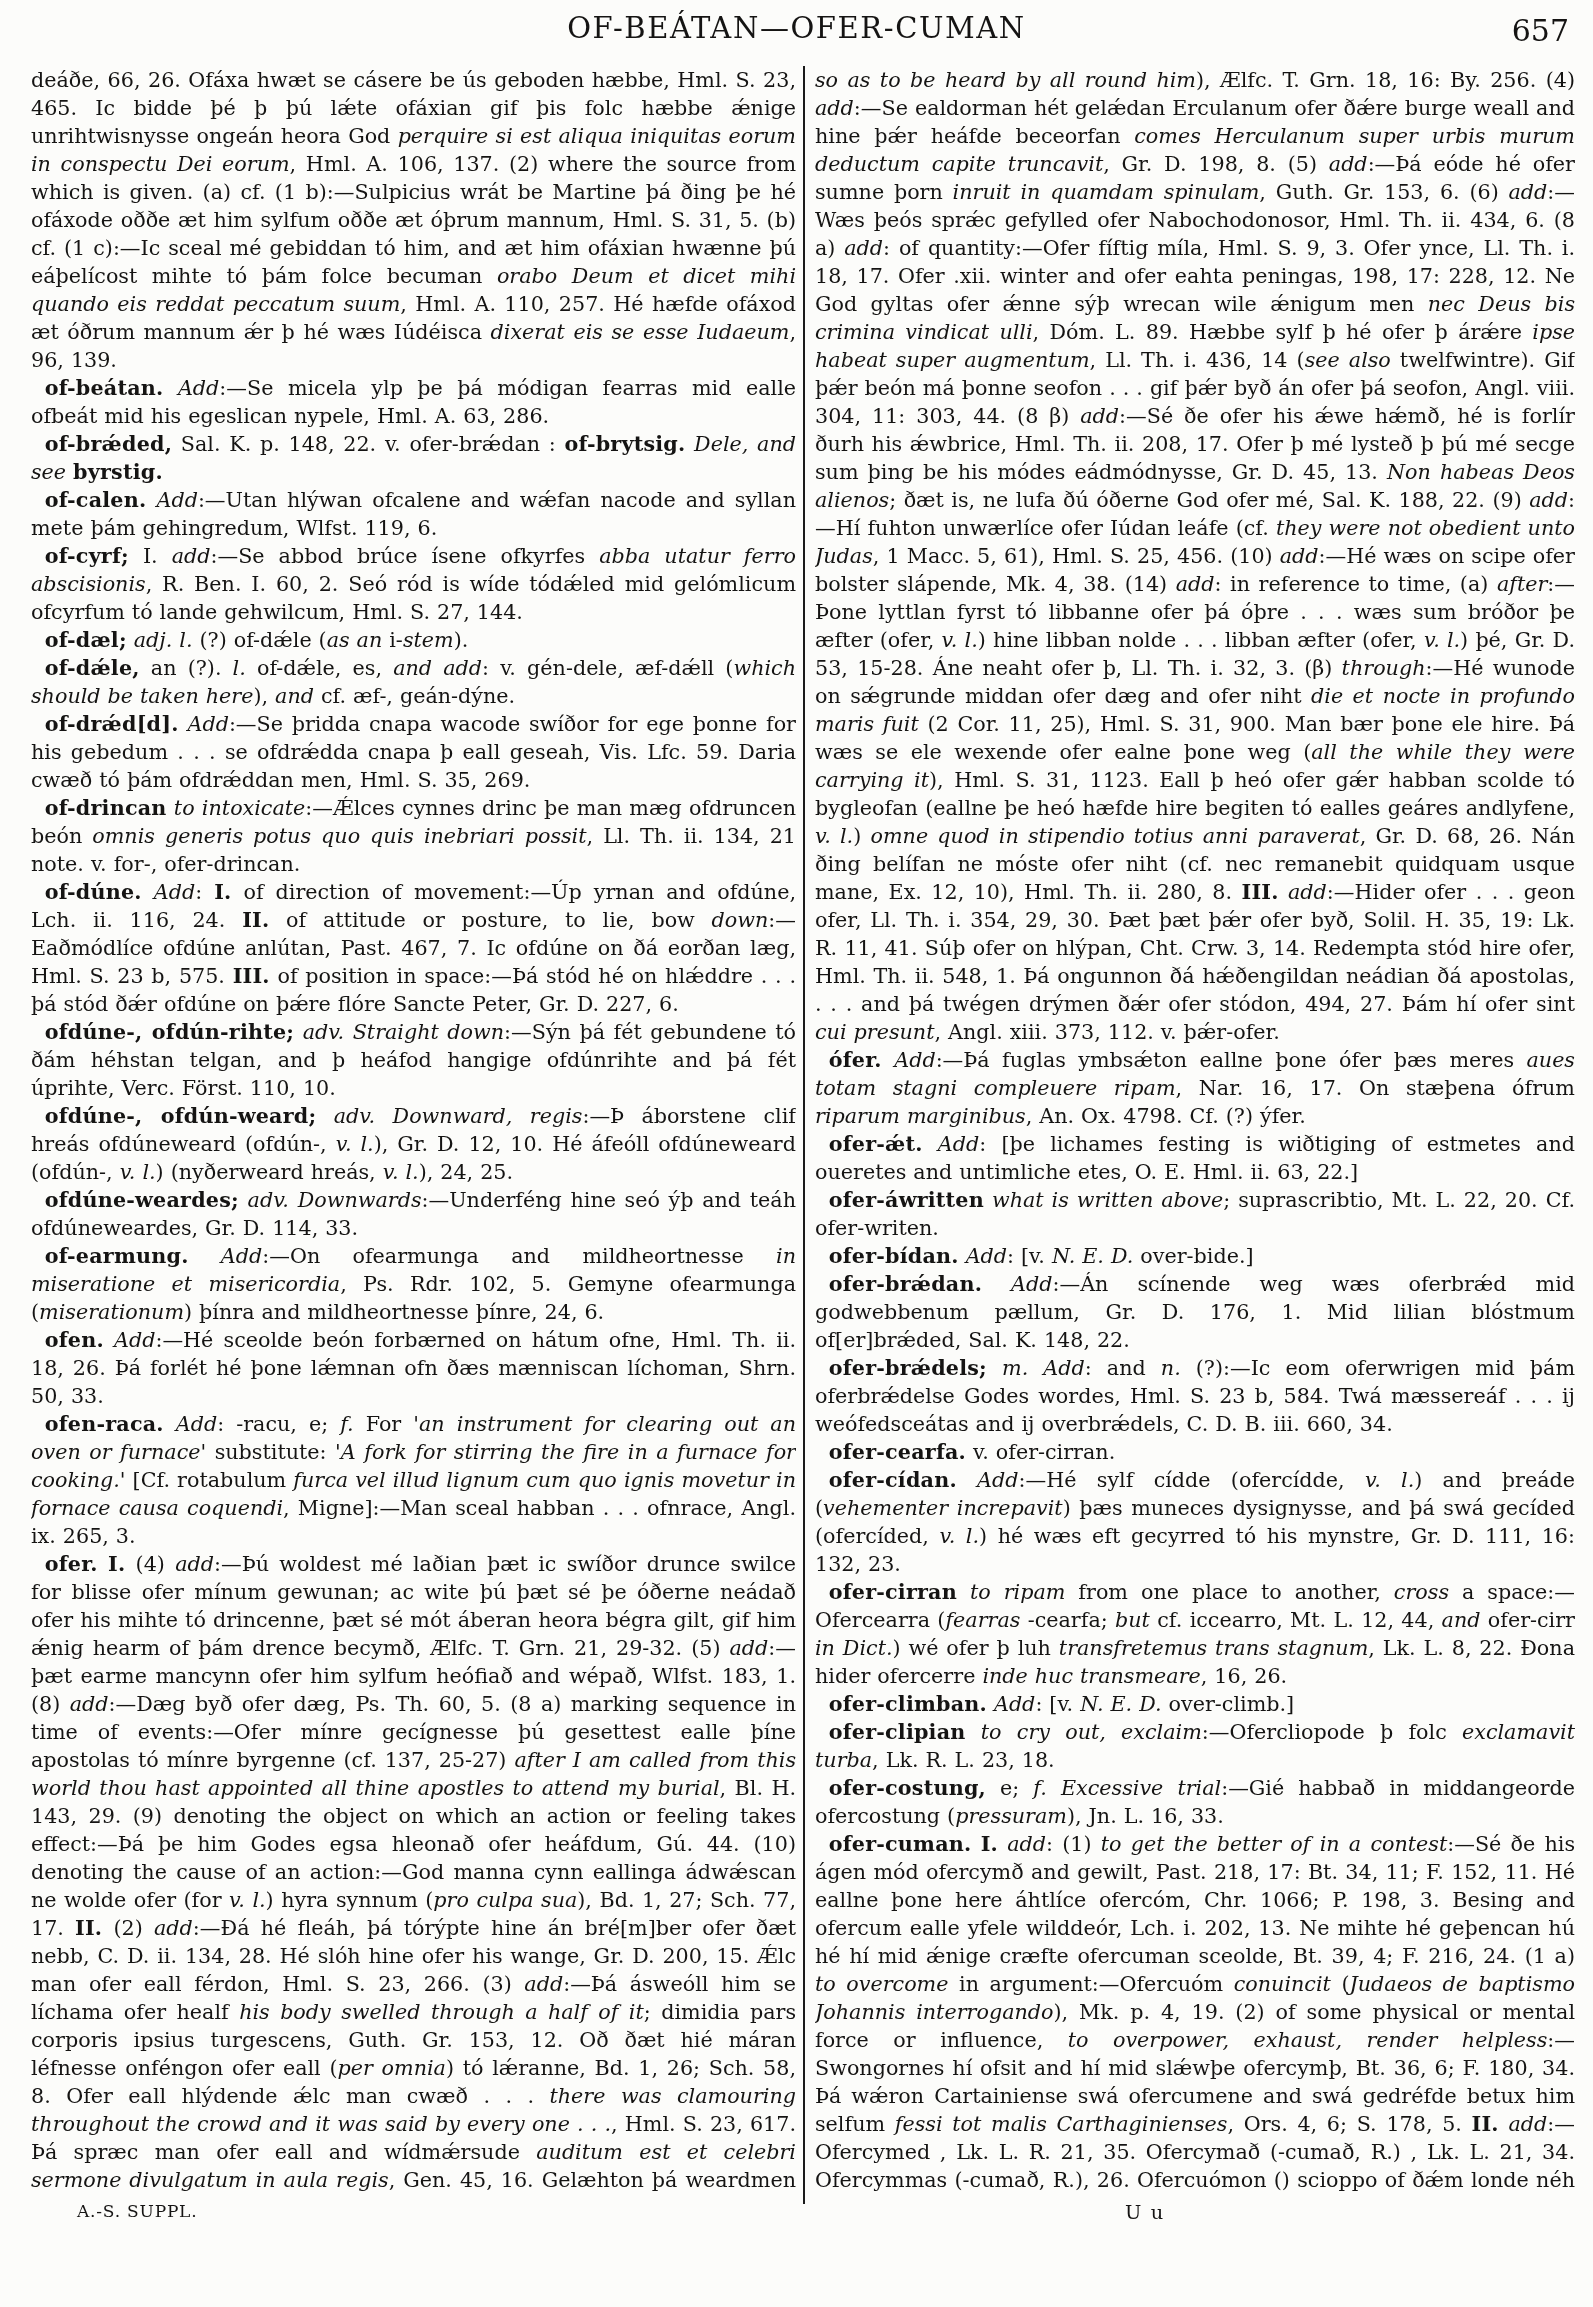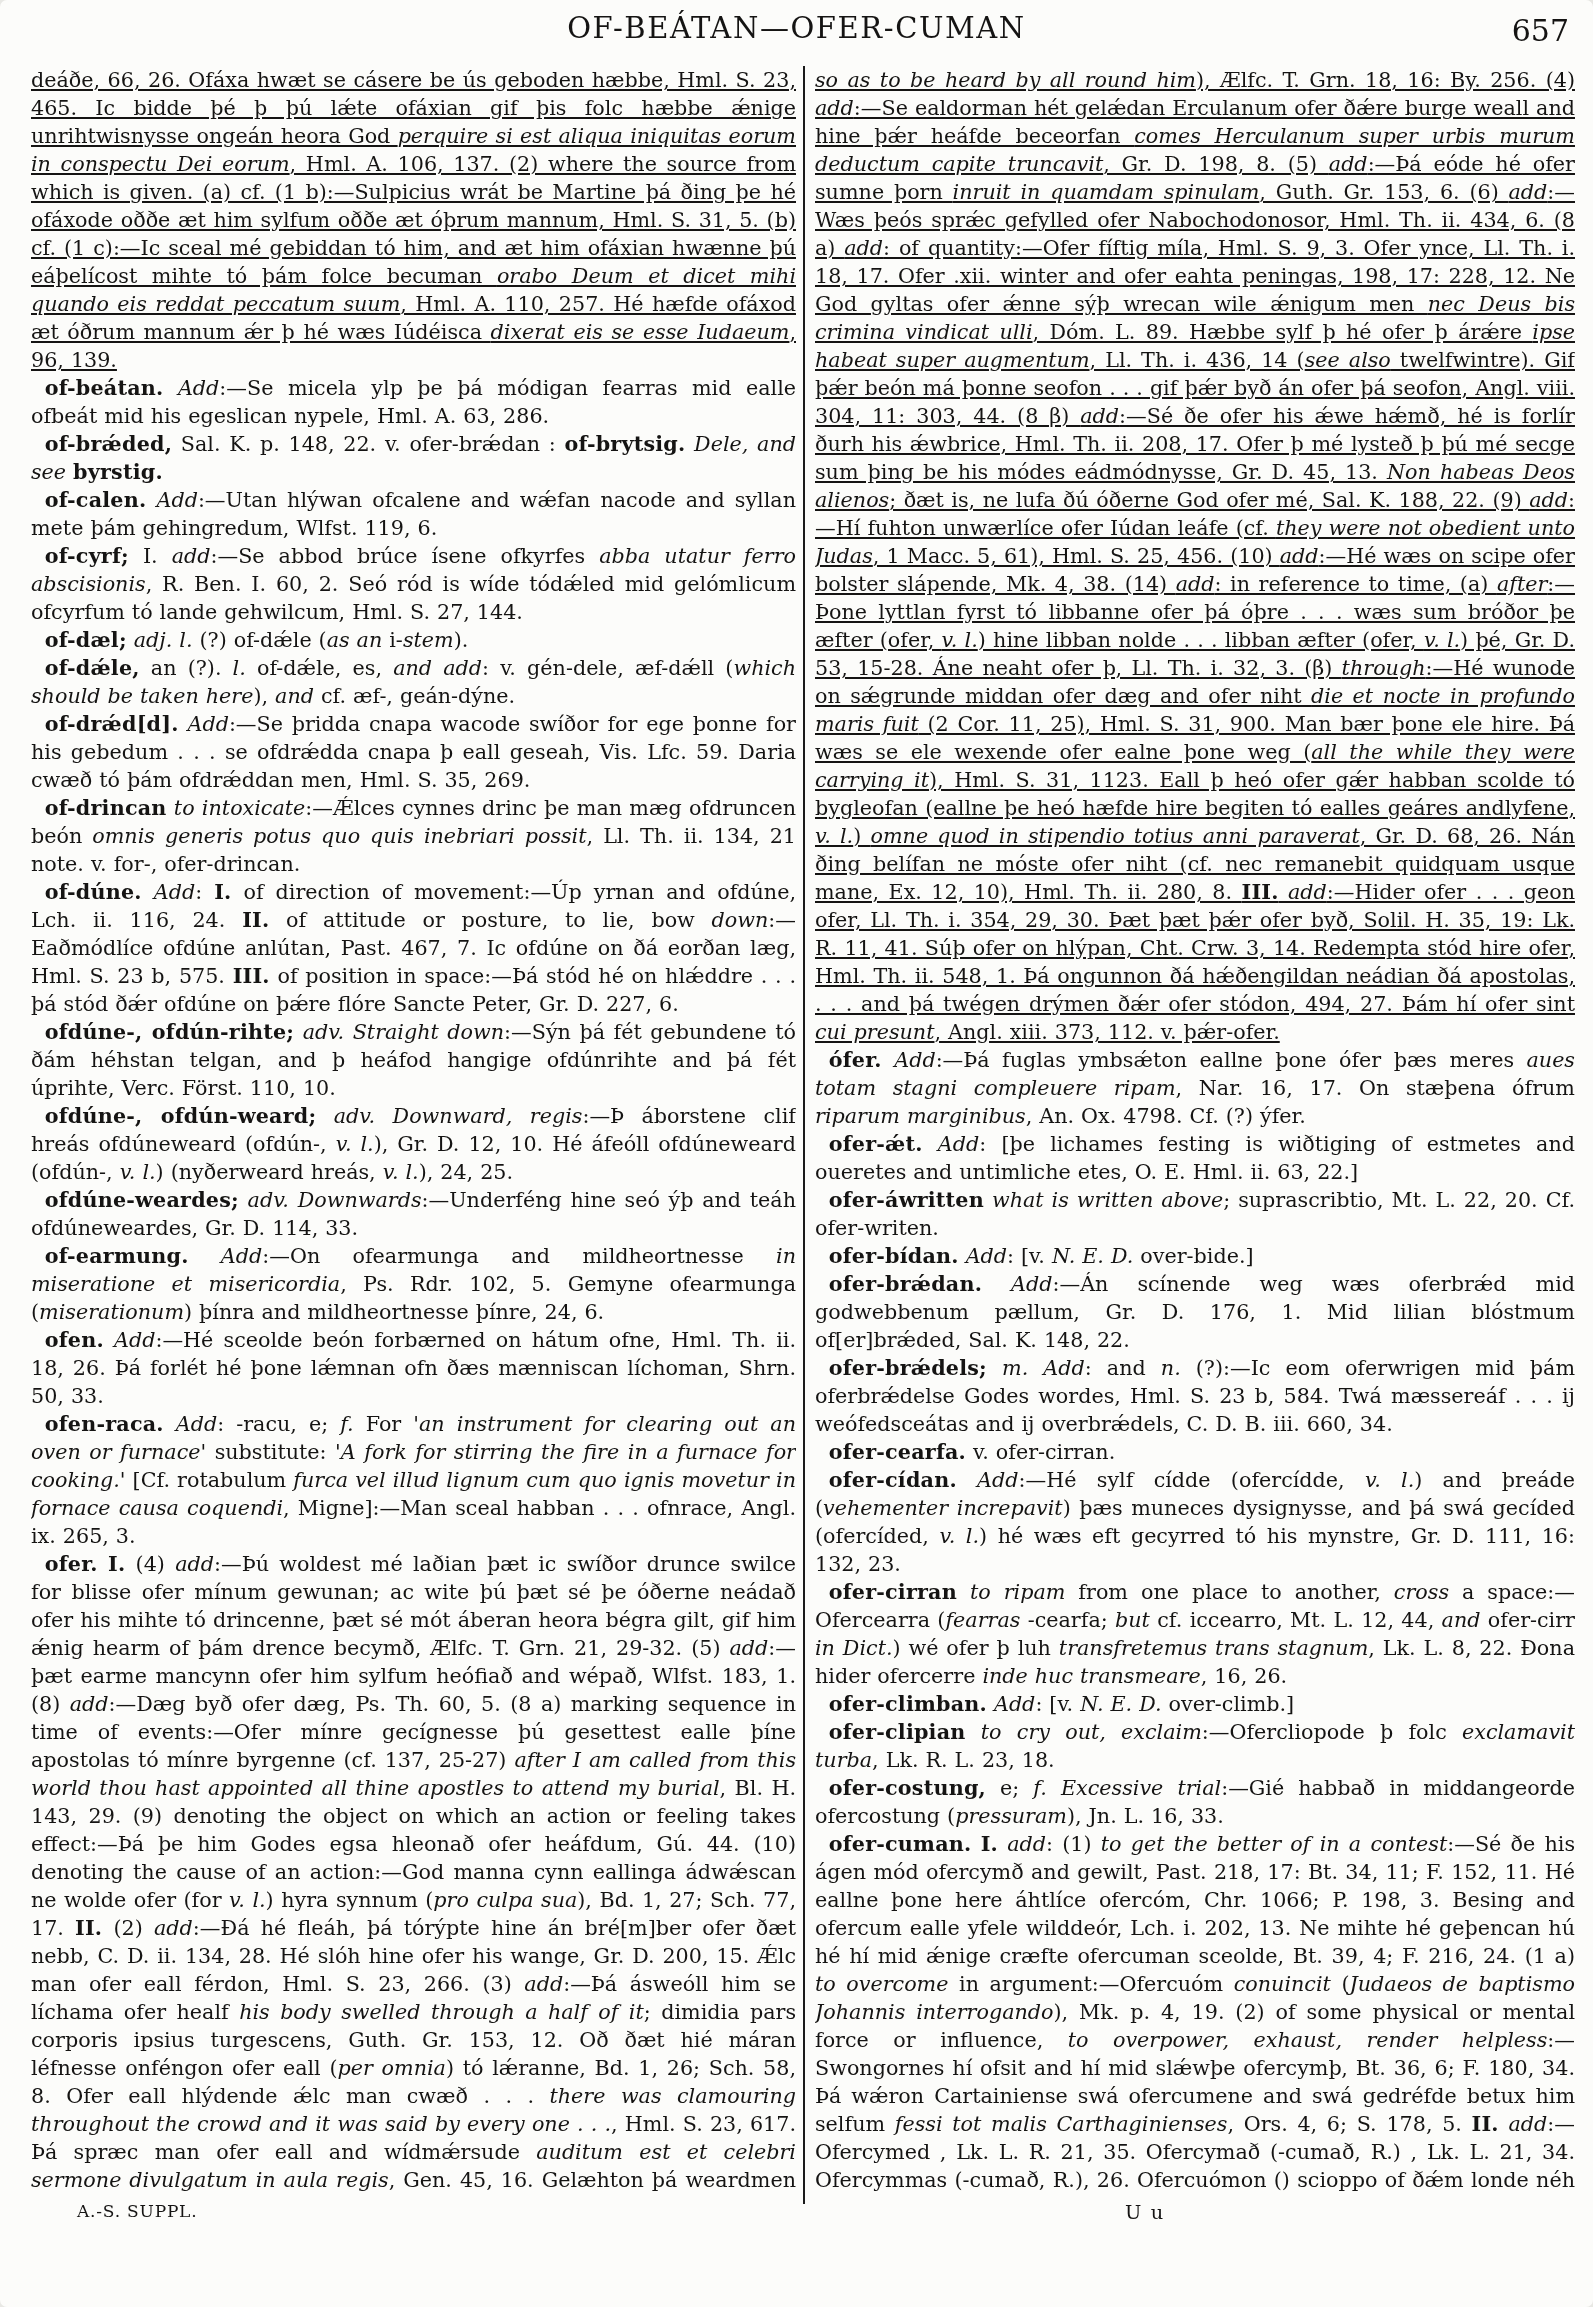--- a/index.html
+++ b/index.html
@@ -8,21 +8,20 @@
     background: #e8e8e4;
   }
   .page {
     position: relative;
     width: 1593px;
     height: 2307px;
     background: #fcfcfa;
     color: #151413;
     font-family: "DejaVu Serif", "Liberation Serif", serif;
     overflow: hidden;
-    border-radius: 7px;
   }
   .running-head {
     position: absolute;
     top: 11.3px;
     left: 0;
     width: 100%;
     height: 39px;
   }
   .head-title {
     position: absolute;
@@ -58,21 +57,20 @@
     width: 1.6px;
     height: 2138px;
     background: #1a1a1a;
   }
   .column p.entry {
     margin: 0;
     text-indent: 13.7px;
   }
   .column p.entry.continuation {
     text-indent: 0;
-    text-decoration: underline;
   }
   .column p.entry b {
     font-weight: bold;
     letter-spacing: 0.2px;
   }
   .footer-left {
     position: absolute;
     left: 77px;
     top: 2201px;
     font-size: 17px;

